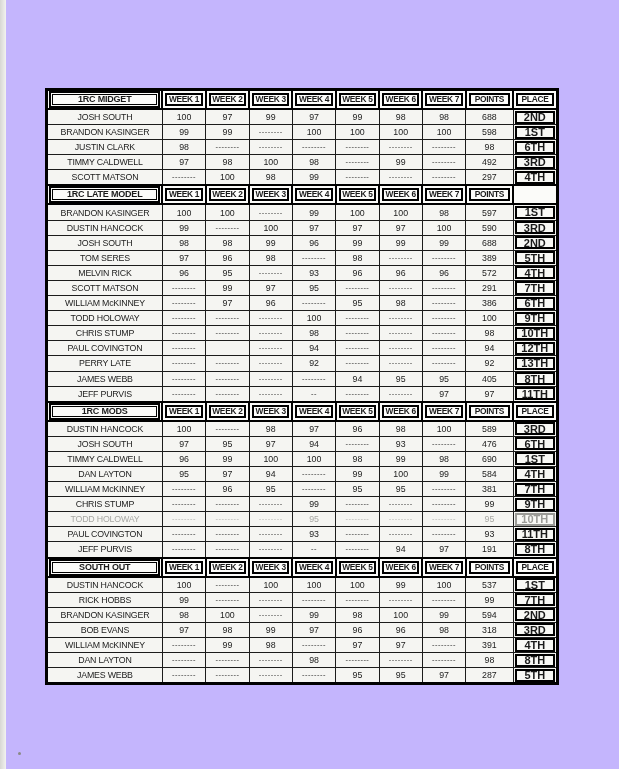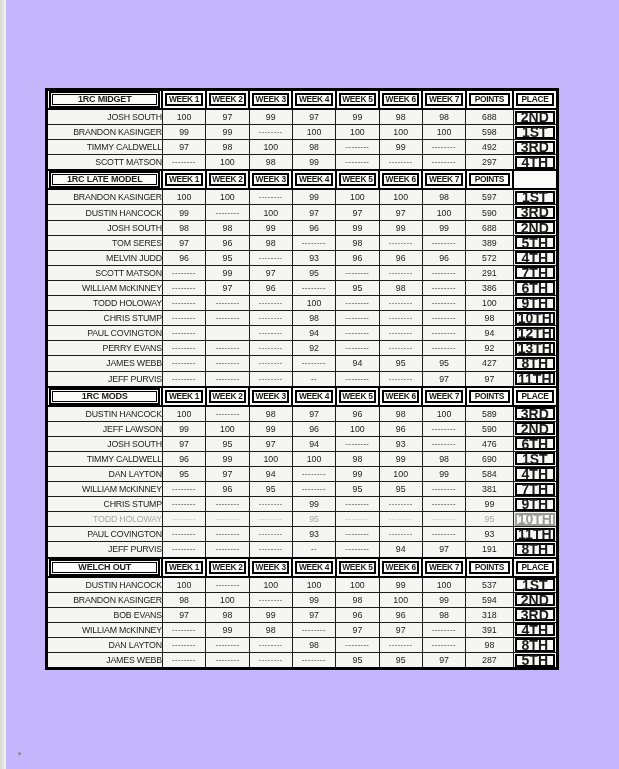--- a/index.html
+++ b/index.html
@@ -15,25 +15,25 @@
         white-space:nowrap;color:#1b1b1b;background:#f5f5f2;}
 
   tr.sec th{height:15px;border:2px solid #000;background:#fbfbf9;}
   .tbox{margin:3px 4px;border:1px solid #000;outline:2px solid #000;outline-offset:1px;
         font-weight:bold;font-size:9px;line-height:9px;text-align:center;letter-spacing:-.2px;background:#fbfbf9;}
   .hbox{margin:1px 2px;border:2px solid #000;font-weight:bold;font-size:8.4px;line-height:9px;
         text-align:center;letter-spacing:-.3px;background:#fdfdfb;}
   th.noplace{background:#f7f7f4;}
 
   tr.rider td{height:13px;font-size:8.8px;line-height:12px;}
-  td.name{text-align:right;padding-left:3px;letter-spacing:-.2px;}
+  td.name{text-align:center;padding-left:3px;letter-spacing:-.2px;}
   td.num{text-align:center;}
   td.num.dash{font-size:7.5px;letter-spacing:.5px;color:#2a2a2a;}
   td.place{padding:0;}
-  .pbox{margin:0.5px 1.5px;border:2px solid #000;font-weight:bold;font-size:14px;line-height:8.6px;
+  .pbox{margin:0.5px 1.5px;border:2px solid #000;font-weight:bold;font-size:11px;line-height:8.6px;
         text-align:center;padding-top:0.5px;background:#f8f8f5;}
 
   tr.faded td{color:#a8a8a4;}
   tr.faded td.num.dash{color:#b4b4b0;}
   tr.faded .pbox{border-color:#9a9a96;color:#9a9a96;}
 </style>
 </head>
 <body>
 
 <div class="page">
@@ -106,20 +106,34 @@
           <td class="num">100</td>
           <td class="num">100</td>
           <td class="num">100</td>
           <td class="num">100</td>
           <td class="num">598</td>
           <td class="place">
             <div class="pbox">1ST</div>
           </td>
         </tr>
         <tr class="rider">
+          <td class="name">JUSTIN CLARK</td>
+          <td class="num">98</td>
+          <td class="num dash">--------</td>
+          <td class="num dash">--------</td>
+          <td class="num dash">--------</td>
+          <td class="num dash">--------</td>
+          <td class="num dash">--------</td>
+          <td class="num dash">--------</td>
+          <td class="num">98</td>
+          <td class="place">
+            <div class="pbox">6TH</div>
+          </td>
+        </tr>
+        <tr class="rider">
           <td class="name">TIMMY CALDWELL</td>
           <td class="num">97</td>
           <td class="num">98</td>
           <td class="num">100</td>
           <td class="num">98</td>
           <td class="num dash">--------</td>
           <td class="num">99</td>
           <td class="num dash">--------</td>
           <td class="num">492</td>
           <td class="place">
@@ -220,21 +234,21 @@
           <td class="num dash">--------</td>
           <td class="num">98</td>
           <td class="num dash">--------</td>
           <td class="num dash">--------</td>
           <td class="num">389</td>
           <td class="place">
             <div class="pbox">5TH</div>
           </td>
         </tr>
         <tr class="rider">
-          <td class="name">MELVIN JUDD</td>
+          <td class="name">MELVIN RICK</td>
           <td class="num">96</td>
           <td class="num">95</td>
           <td class="num dash">--------</td>
           <td class="num">93</td>
           <td class="num">96</td>
           <td class="num">96</td>
           <td class="num">96</td>
           <td class="num">572</td>
           <td class="place">
             <div class="pbox">4TH</div>
@@ -304,21 +318,21 @@
           <td class="num">94</td>
           <td class="num dash">--------</td>
           <td class="num dash">--------</td>
           <td class="num dash">--------</td>
           <td class="num">94</td>
           <td class="place">
             <div class="pbox">12TH</div>
           </td>
         </tr>
         <tr class="rider">
-          <td class="name">PERRY EVANS</td>
+          <td class="name">PERRY LATE</td>
           <td class="num dash">--------</td>
           <td class="num dash">--------</td>
           <td class="num dash">--------</td>
           <td class="num">92</td>
           <td class="num dash">--------</td>
           <td class="num dash">--------</td>
           <td class="num dash">--------</td>
           <td class="num">92</td>
           <td class="place">
             <div class="pbox">13TH</div>
@@ -326,21 +340,21 @@
         </tr>
         <tr class="rider">
           <td class="name">JAMES WEBB</td>
           <td class="num dash">--------</td>
           <td class="num dash">--------</td>
           <td class="num dash">--------</td>
           <td class="num dash">--------</td>
           <td class="num">94</td>
           <td class="num">95</td>
           <td class="num">95</td>
-          <td class="num">427</td>
+          <td class="num">405</td>
           <td class="place">
             <div class="pbox">8TH</div>
           </td>
         </tr>
         <tr class="rider">
           <td class="name">JEFF PURVIS</td>
           <td class="num dash">--------</td>
           <td class="num dash">--------</td>
           <td class="num dash">--------</td>
           <td class="num dash">--</td>
@@ -389,34 +403,20 @@
           <td class="num">100</td>
           <td class="num dash">--------</td>
           <td class="num">98</td>
           <td class="num">97</td>
           <td class="num">96</td>
           <td class="num">98</td>
           <td class="num">100</td>
           <td class="num">589</td>
           <td class="place">
             <div class="pbox">3RD</div>
-          </td>
-        </tr>
-        <tr class="rider">
-          <td class="name">JEFF LAWSON</td>
-          <td class="num">99</td>
-          <td class="num">100</td>
-          <td class="num">99</td>
-          <td class="num">96</td>
-          <td class="num">100</td>
-          <td class="num">96</td>
-          <td class="num dash">--------</td>
-          <td class="num">590</td>
-          <td class="place">
-            <div class="pbox">2ND</div>
           </td>
         </tr>
         <tr class="rider">
           <td class="name">JOSH SOUTH</td>
           <td class="num">97</td>
           <td class="num">95</td>
           <td class="num">97</td>
           <td class="num">94</td>
           <td class="num dash">--------</td>
           <td class="num">93</td>
@@ -519,21 +519,21 @@
           <td class="num dash">--------</td>
           <td class="num">94</td>
           <td class="num">97</td>
           <td class="num">191</td>
           <td class="place">
             <div class="pbox">8TH</div>
           </td>
         </tr>
         <tr class="sec">
           <th>
-            <div class="tbox">WELCH OUT</div>
+            <div class="tbox">SOUTH OUT</div>
           </th>
           <th>
             <div class="hbox">WEEK 1</div>
           </th>
           <th>
             <div class="hbox">WEEK 2</div>
           </th>
           <th>
             <div class="hbox">WEEK 3</div>
           </th>
@@ -561,20 +561,34 @@
           <td class="num">100</td>
           <td class="num dash">--------</td>
           <td class="num">100</td>
           <td class="num">100</td>
           <td class="num">100</td>
           <td class="num">99</td>
           <td class="num">100</td>
           <td class="num">537</td>
           <td class="place">
             <div class="pbox">1ST</div>
+          </td>
+        </tr>
+        <tr class="rider">
+          <td class="name">RICK HOBBS</td>
+          <td class="num">99</td>
+          <td class="num dash">--------</td>
+          <td class="num dash">--------</td>
+          <td class="num dash">--------</td>
+          <td class="num dash">--------</td>
+          <td class="num dash">--------</td>
+          <td class="num dash">--------</td>
+          <td class="num">99</td>
+          <td class="place">
+            <div class="pbox">7TH</div>
           </td>
         </tr>
         <tr class="rider">
           <td class="name">BRANDON KASINGER</td>
           <td class="num">98</td>
           <td class="num">100</td>
           <td class="num dash">--------</td>
           <td class="num">99</td>
           <td class="num">98</td>
           <td class="num">100</td>

